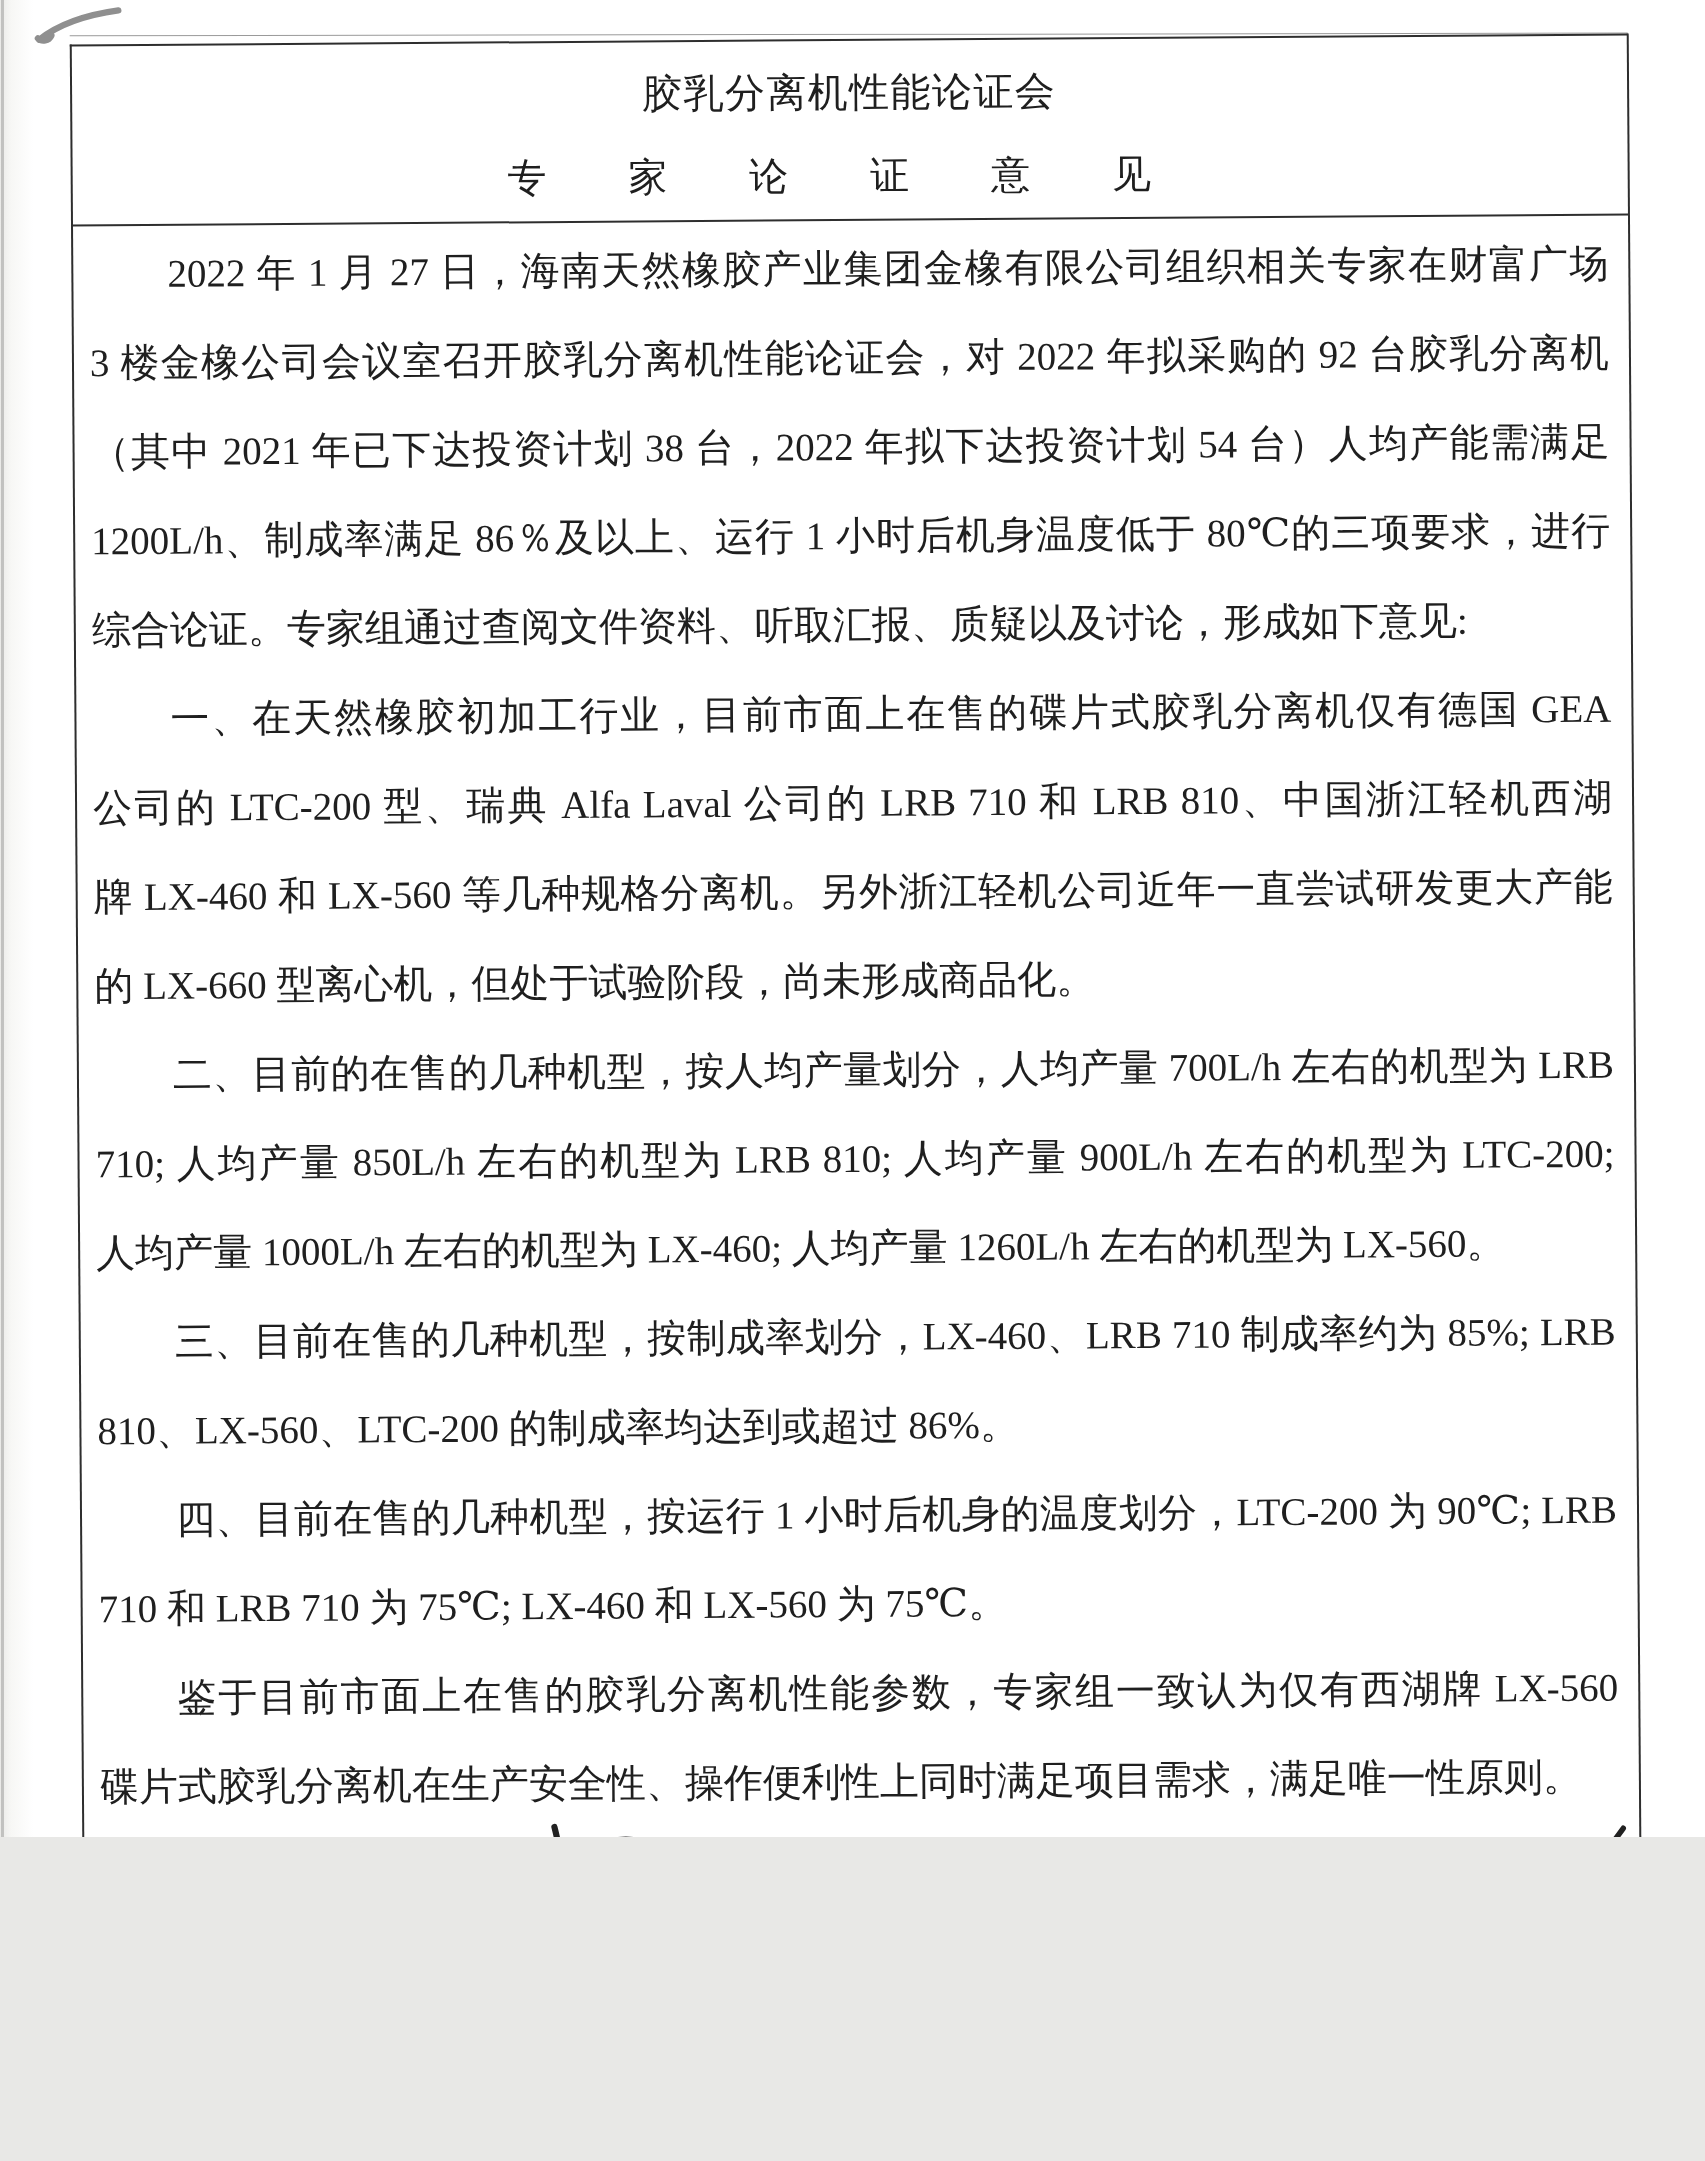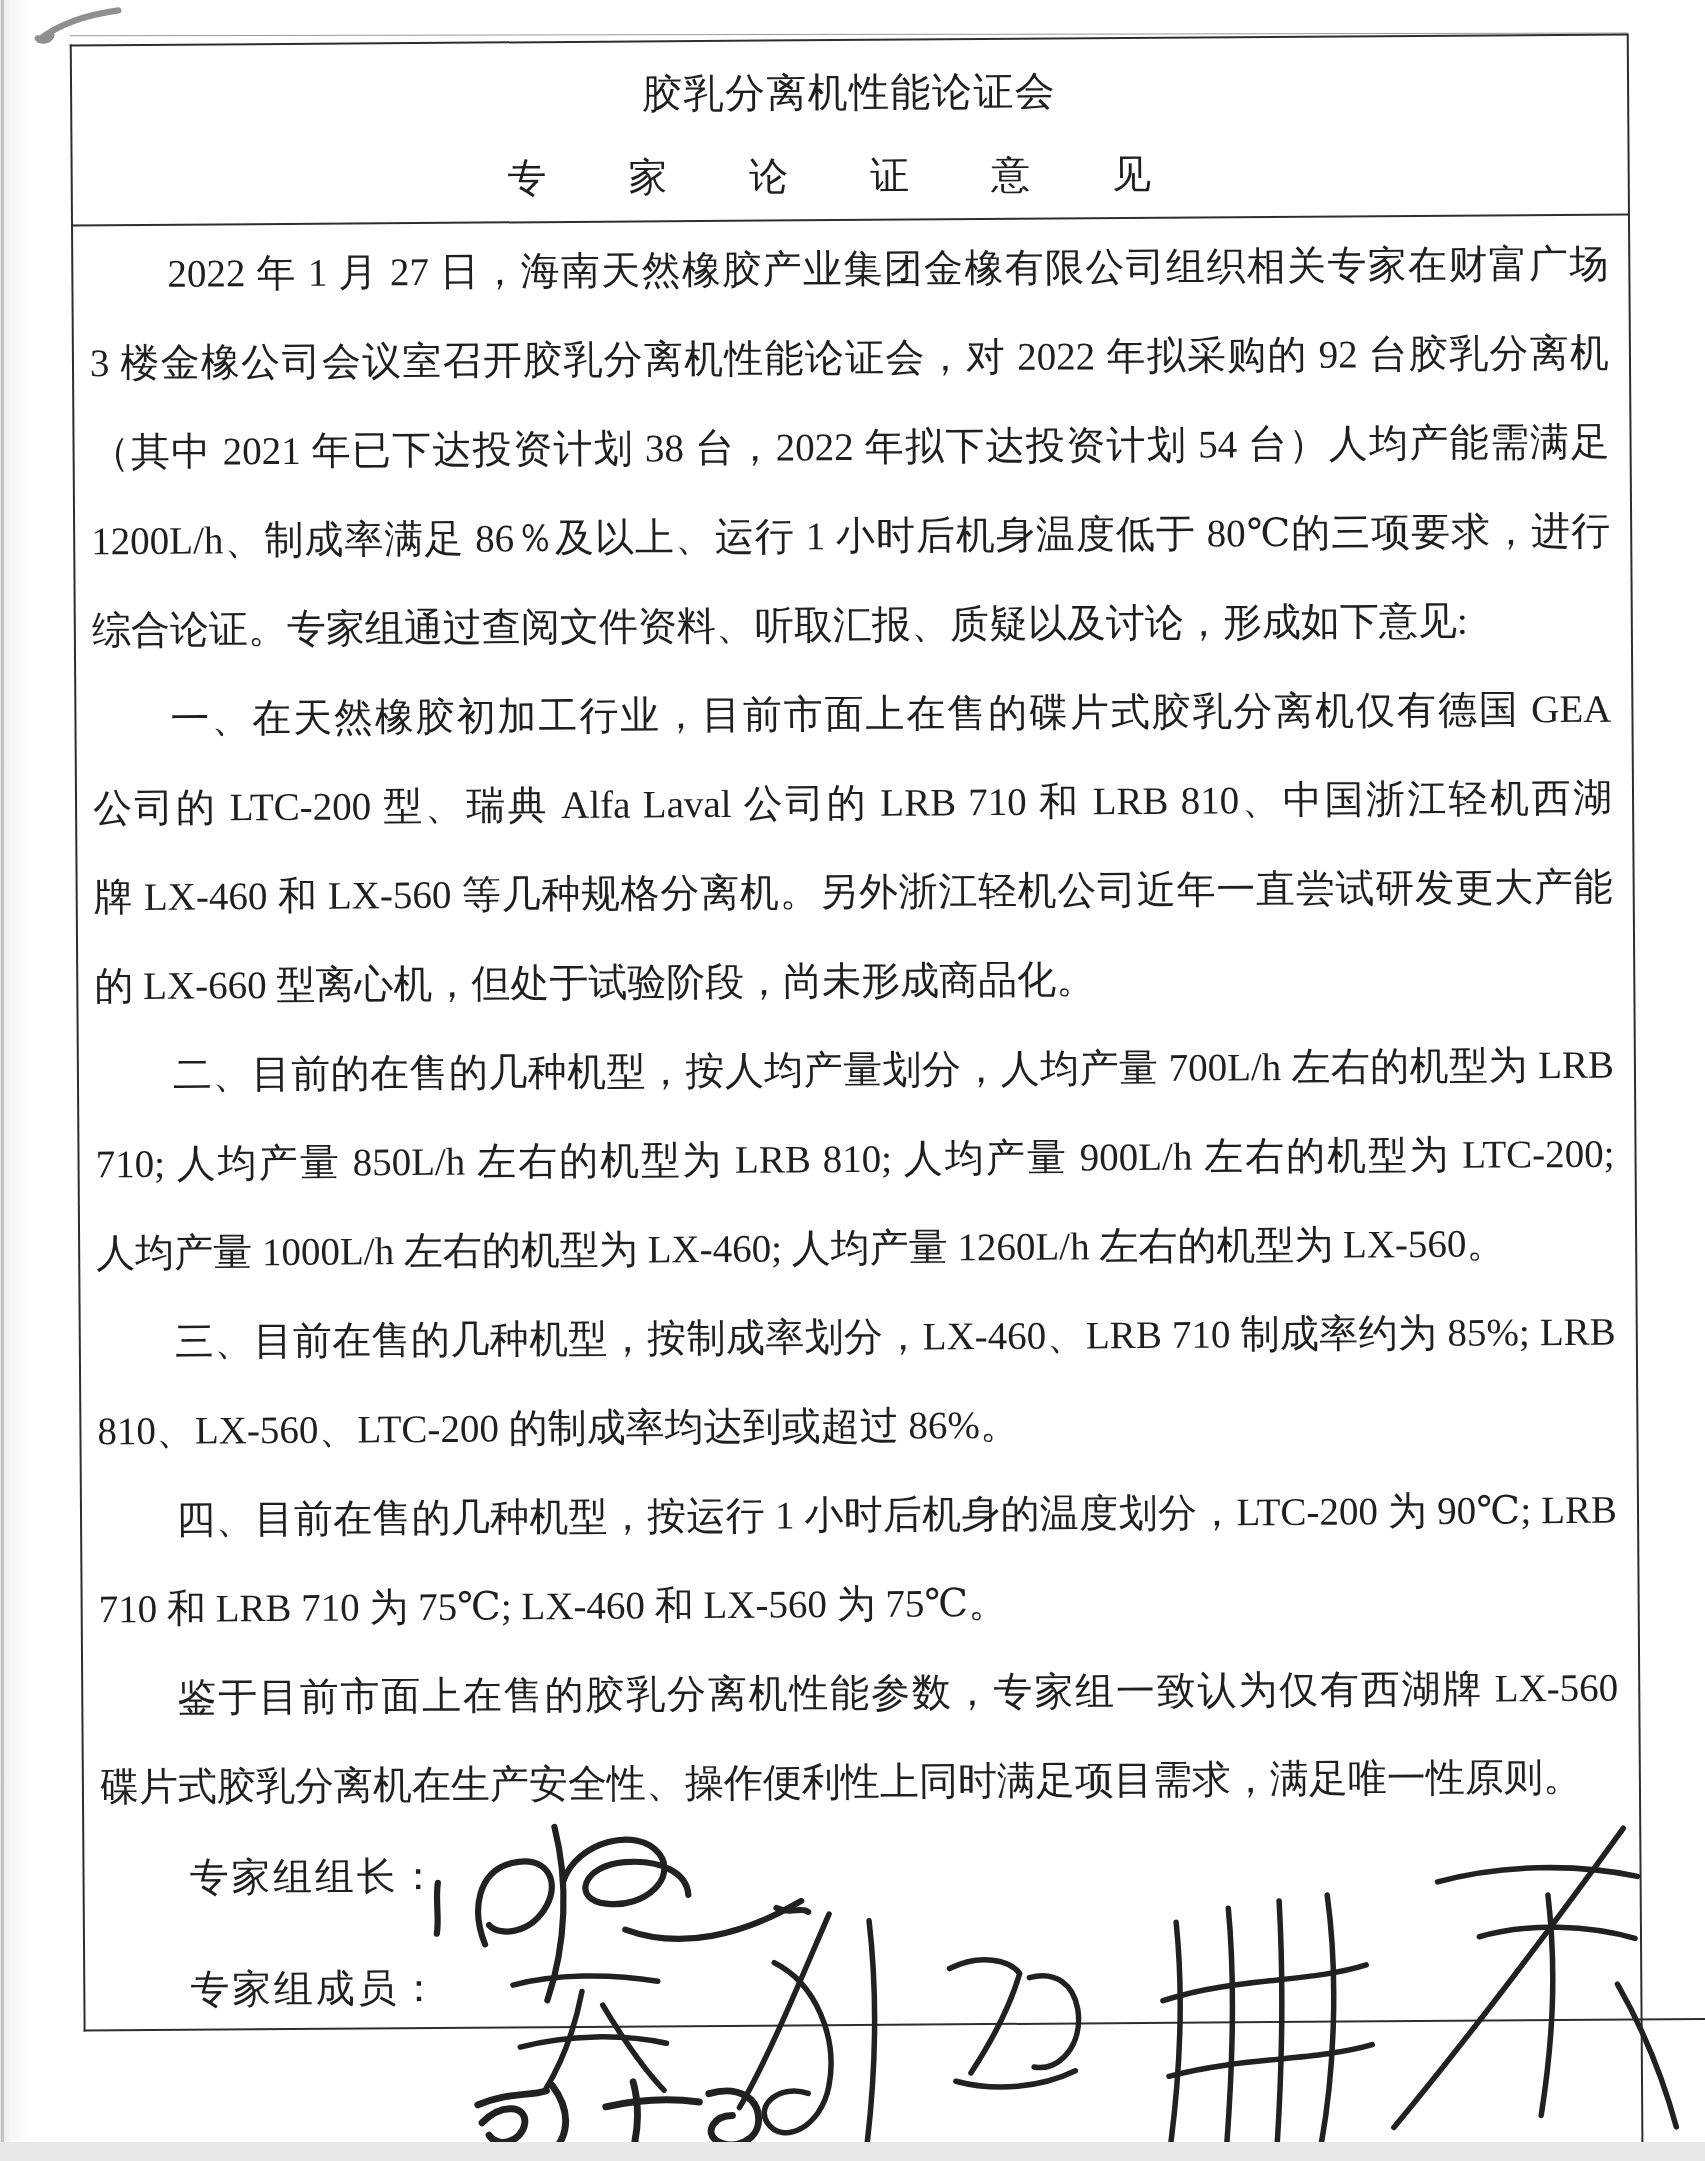--- a/index.html
+++ b/index.html
@@ -1,18 +1,18 @@
 <!DOCTYPE html>
 <html style="--ink: #1f1f1f; --border: #2e2e2e; --paper: #ffffff; --ghost: #9a9a9a;font-size:11px"><head>
 <meta charset="utf-8">
 <style>
   :root { --ink:#1f1f1f; --border:#2e2e2e; --paper:#ffffff; --ghost:#9a9a9a; }
   html,body{margin:0;padding:0;background:#e8e8e6;}
   .page{
-    position:relative; width:1706px; height:2142px; overflow:hidden;
+    position:relative; width:1706px; height:1837px; overflow:hidden;
     background:linear-gradient(90deg,#e9e9e7 0px,#f7f7f5 11px,var(--paper) 33px);
     font-family:"Liberation Serif","DejaVu Serif",serif; color:var(--ink);
   }
   .scan-edge{position:absolute;left:1.4px;top:0;width:2.8px;height:100%;background:#9f9f9d;opacity:.55;}
   .sheet{position:absolute;left:0;top:0;width:1706px;height:2161px;transform:rotate(-0.4deg);transform-origin:50% 50%;}
   
   .rule{position:absolute;}
   .box-top{left:77px;top:39px;width:1558px;height:0;border-top:2.1px solid var(--border);}
   .ghost-top{left:77px;top:38px;width:1558px;height:0;border-top:1.4px solid var(--ghost);transform-origin:100% 0;transform:rotate(0.3deg);}
   .box-left{left:77px;top:39px;width:0;height:1987px;border-left:2.1px solid var(--border);}

